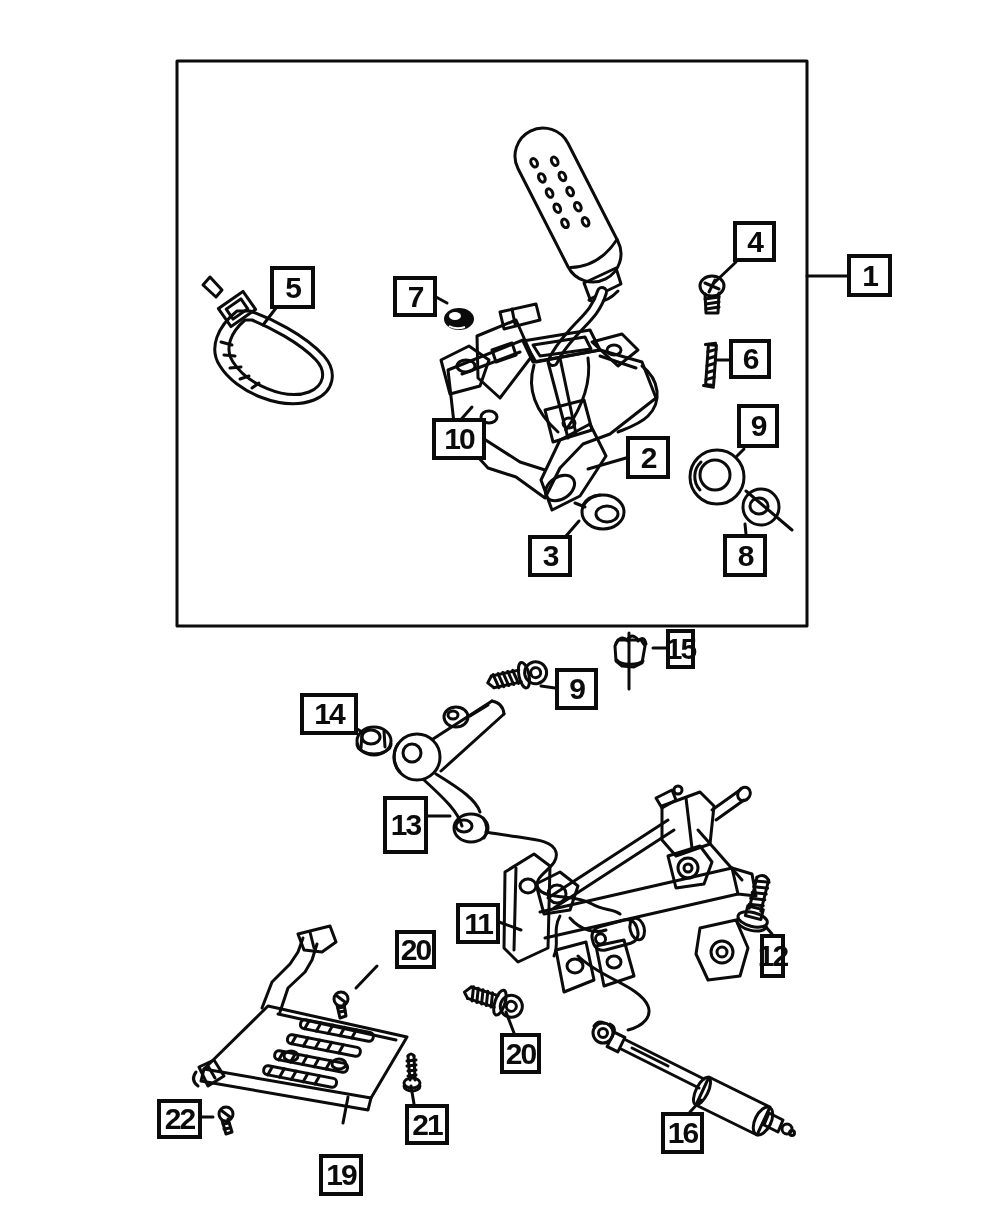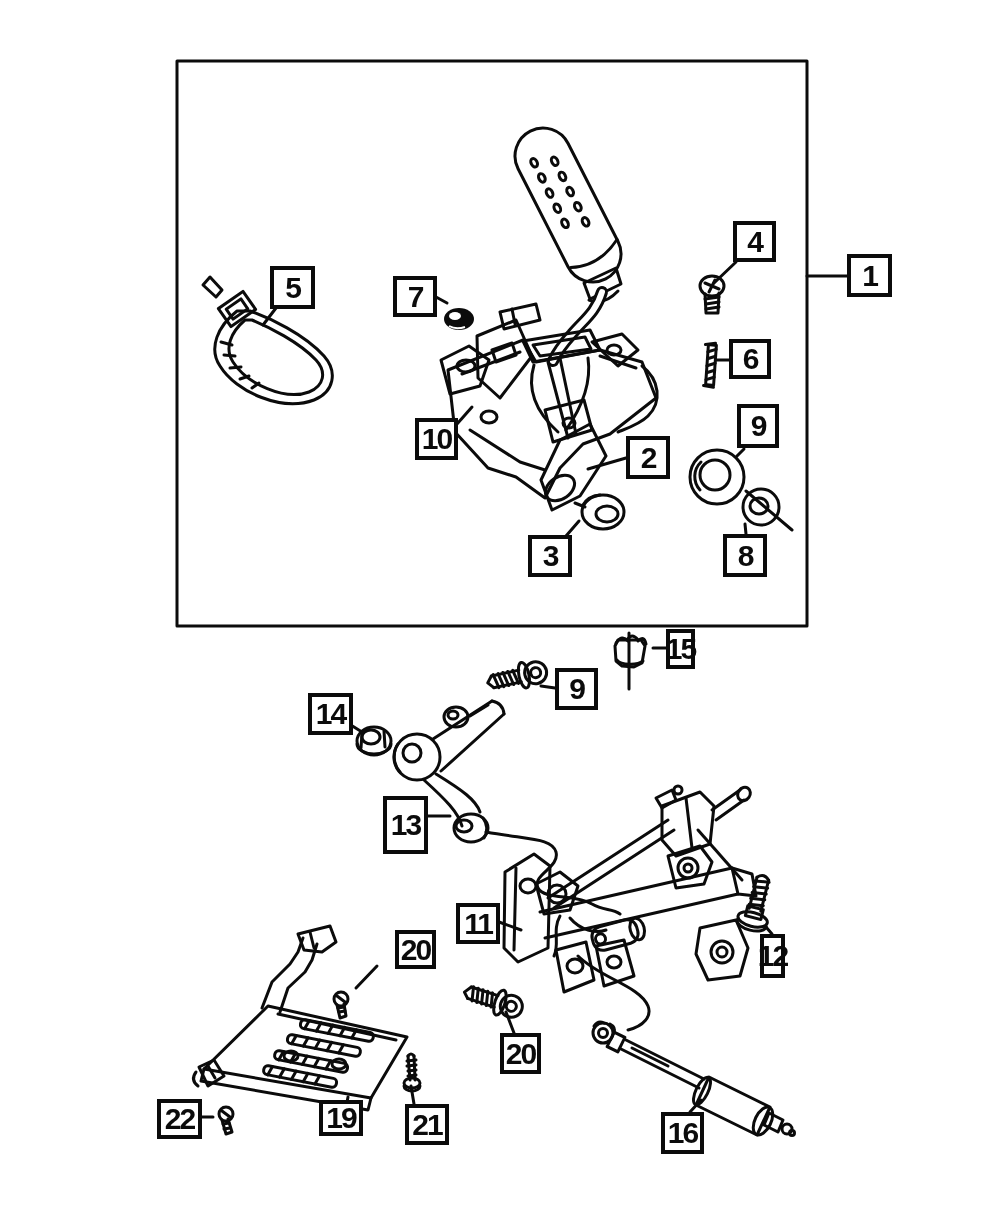--- a/index.html
+++ b/index.html
@@ -388,48 +388,48 @@
     </div>
   <div class="callout" style="left:393px;top:276px;width:44px;height:41px">
       <span class="num">7</span>
     </div>
   <div class="callout" style="left:723px;top:534px;width:44px;height:43px">
       <span class="num">8</span>
     </div>
   <div class="callout" style="left:737px;top:404px;width:42px;height:44px">
       <span class="num">9</span>
     </div>
-  <div class="callout" style="left:415px;top:418px;width:43px;height:42px">
+  <div class="callout" style="left:432px;top:418px;width:54px;height:42px">
       <span class="num">10</span>
     </div>
   <div class="callout" style="left:456px;top:903px;width:44px;height:41px">
       <span class="num">11</span>
     </div>
   <div class="callout" style="left:760px;top:934px;width:25px;height:44px">
       <span class="num">12</span>
     </div>
   <div class="callout" style="left:383px;top:796px;width:45px;height:58px">
       <span class="num">13</span>
     </div>
-  <div class="callout" style="left:308px;top:693px;width:45px;height:42px">
+  <div class="callout" style="left:300px;top:693px;width:58px;height:42px">
       <span class="num">14</span>
     </div>
   <div class="callout" style="left:666px;top:629px;width:29px;height:40px">
       <span class="num">15</span>
     </div>
   <div class="callout" style="left:661px;top:1112px;width:43px;height:42px">
       <span class="num">16</span>
     </div>
   <div class="callout" style="left:555px;top:668px;width:43px;height:42px">
       <span class="num">9</span>
     </div>
   <div class="callout" style="left:500px;top:1033px;width:41px;height:41px">
       <span class="num">20</span>
     </div>
-  <div class="callout" style="left:319px;top:1100px;width:44px;height:36px">
+  <div class="callout" style="left:319px;top:1154px;width:44px;height:42px">
       <span class="num">19</span>
     </div>
   <div class="callout" style="left:395px;top:930px;width:41px;height:39px">
       <span class="num">20</span>
     </div>
   <div class="callout" style="left:405px;top:1104px;width:44px;height:41px">
       <span class="num">21</span>
     </div>
   <div class="callout" style="left:157px;top:1099px;width:45px;height:40px">
       <span class="num">22</span>

